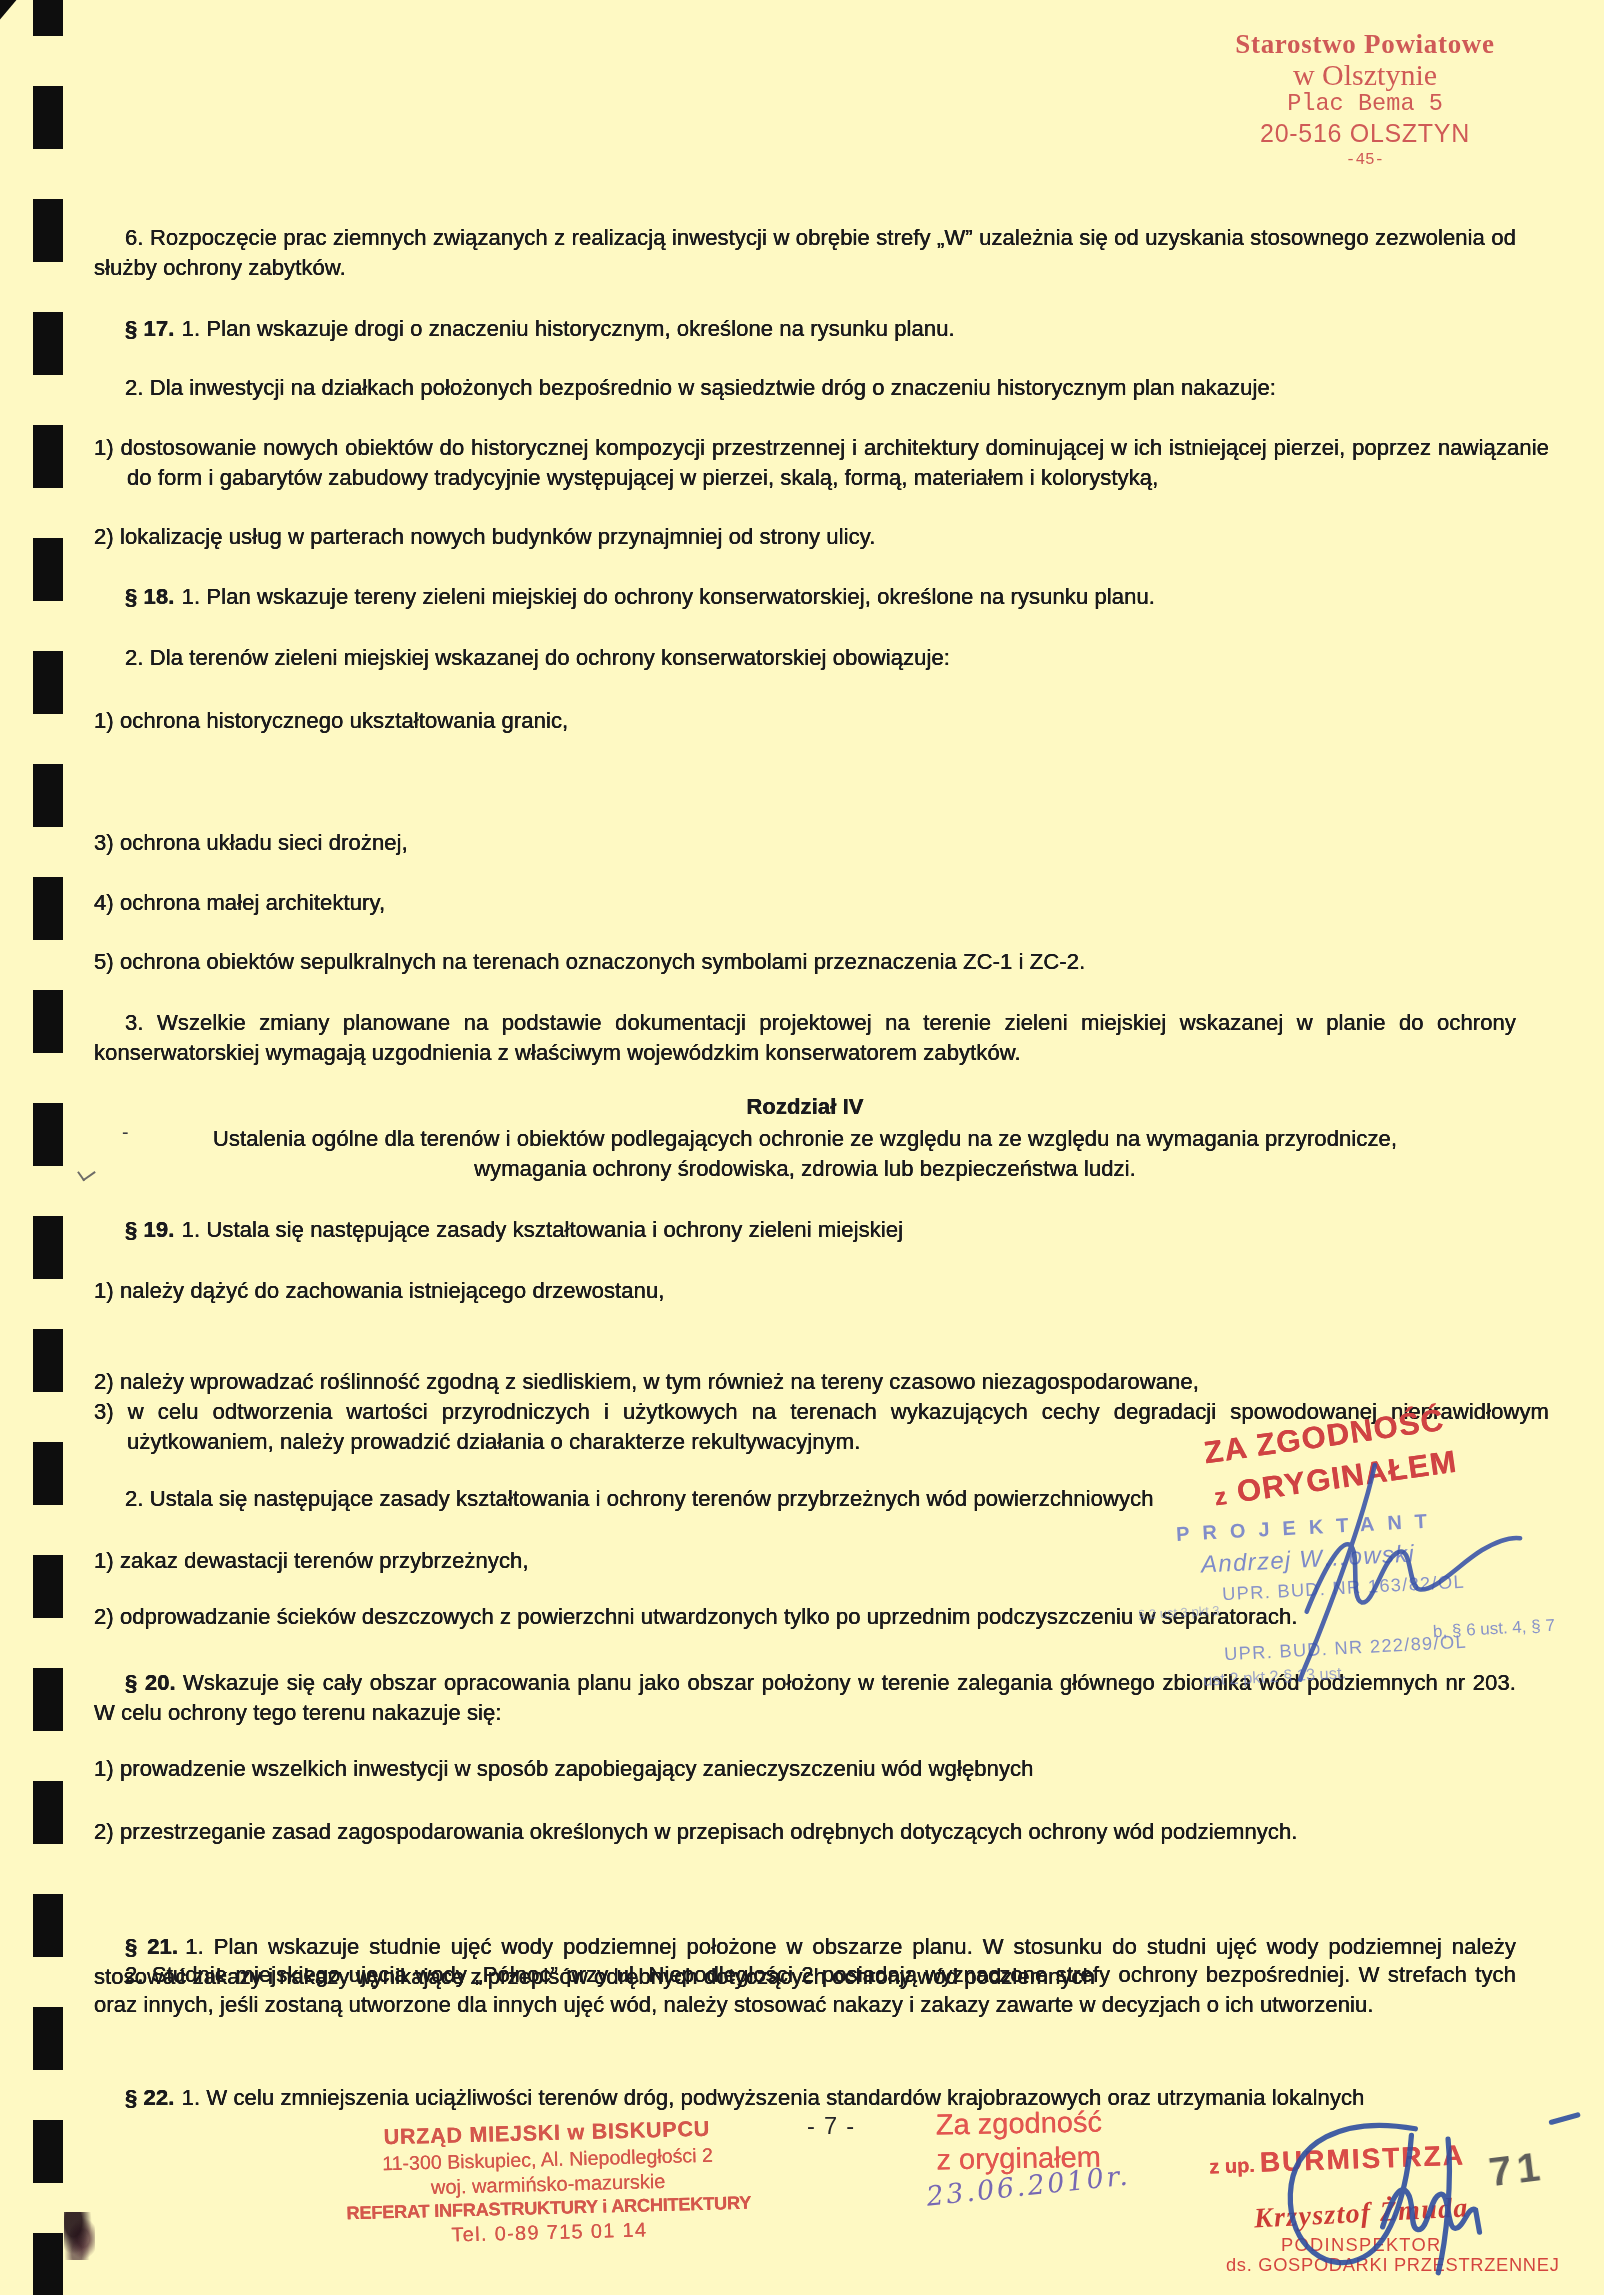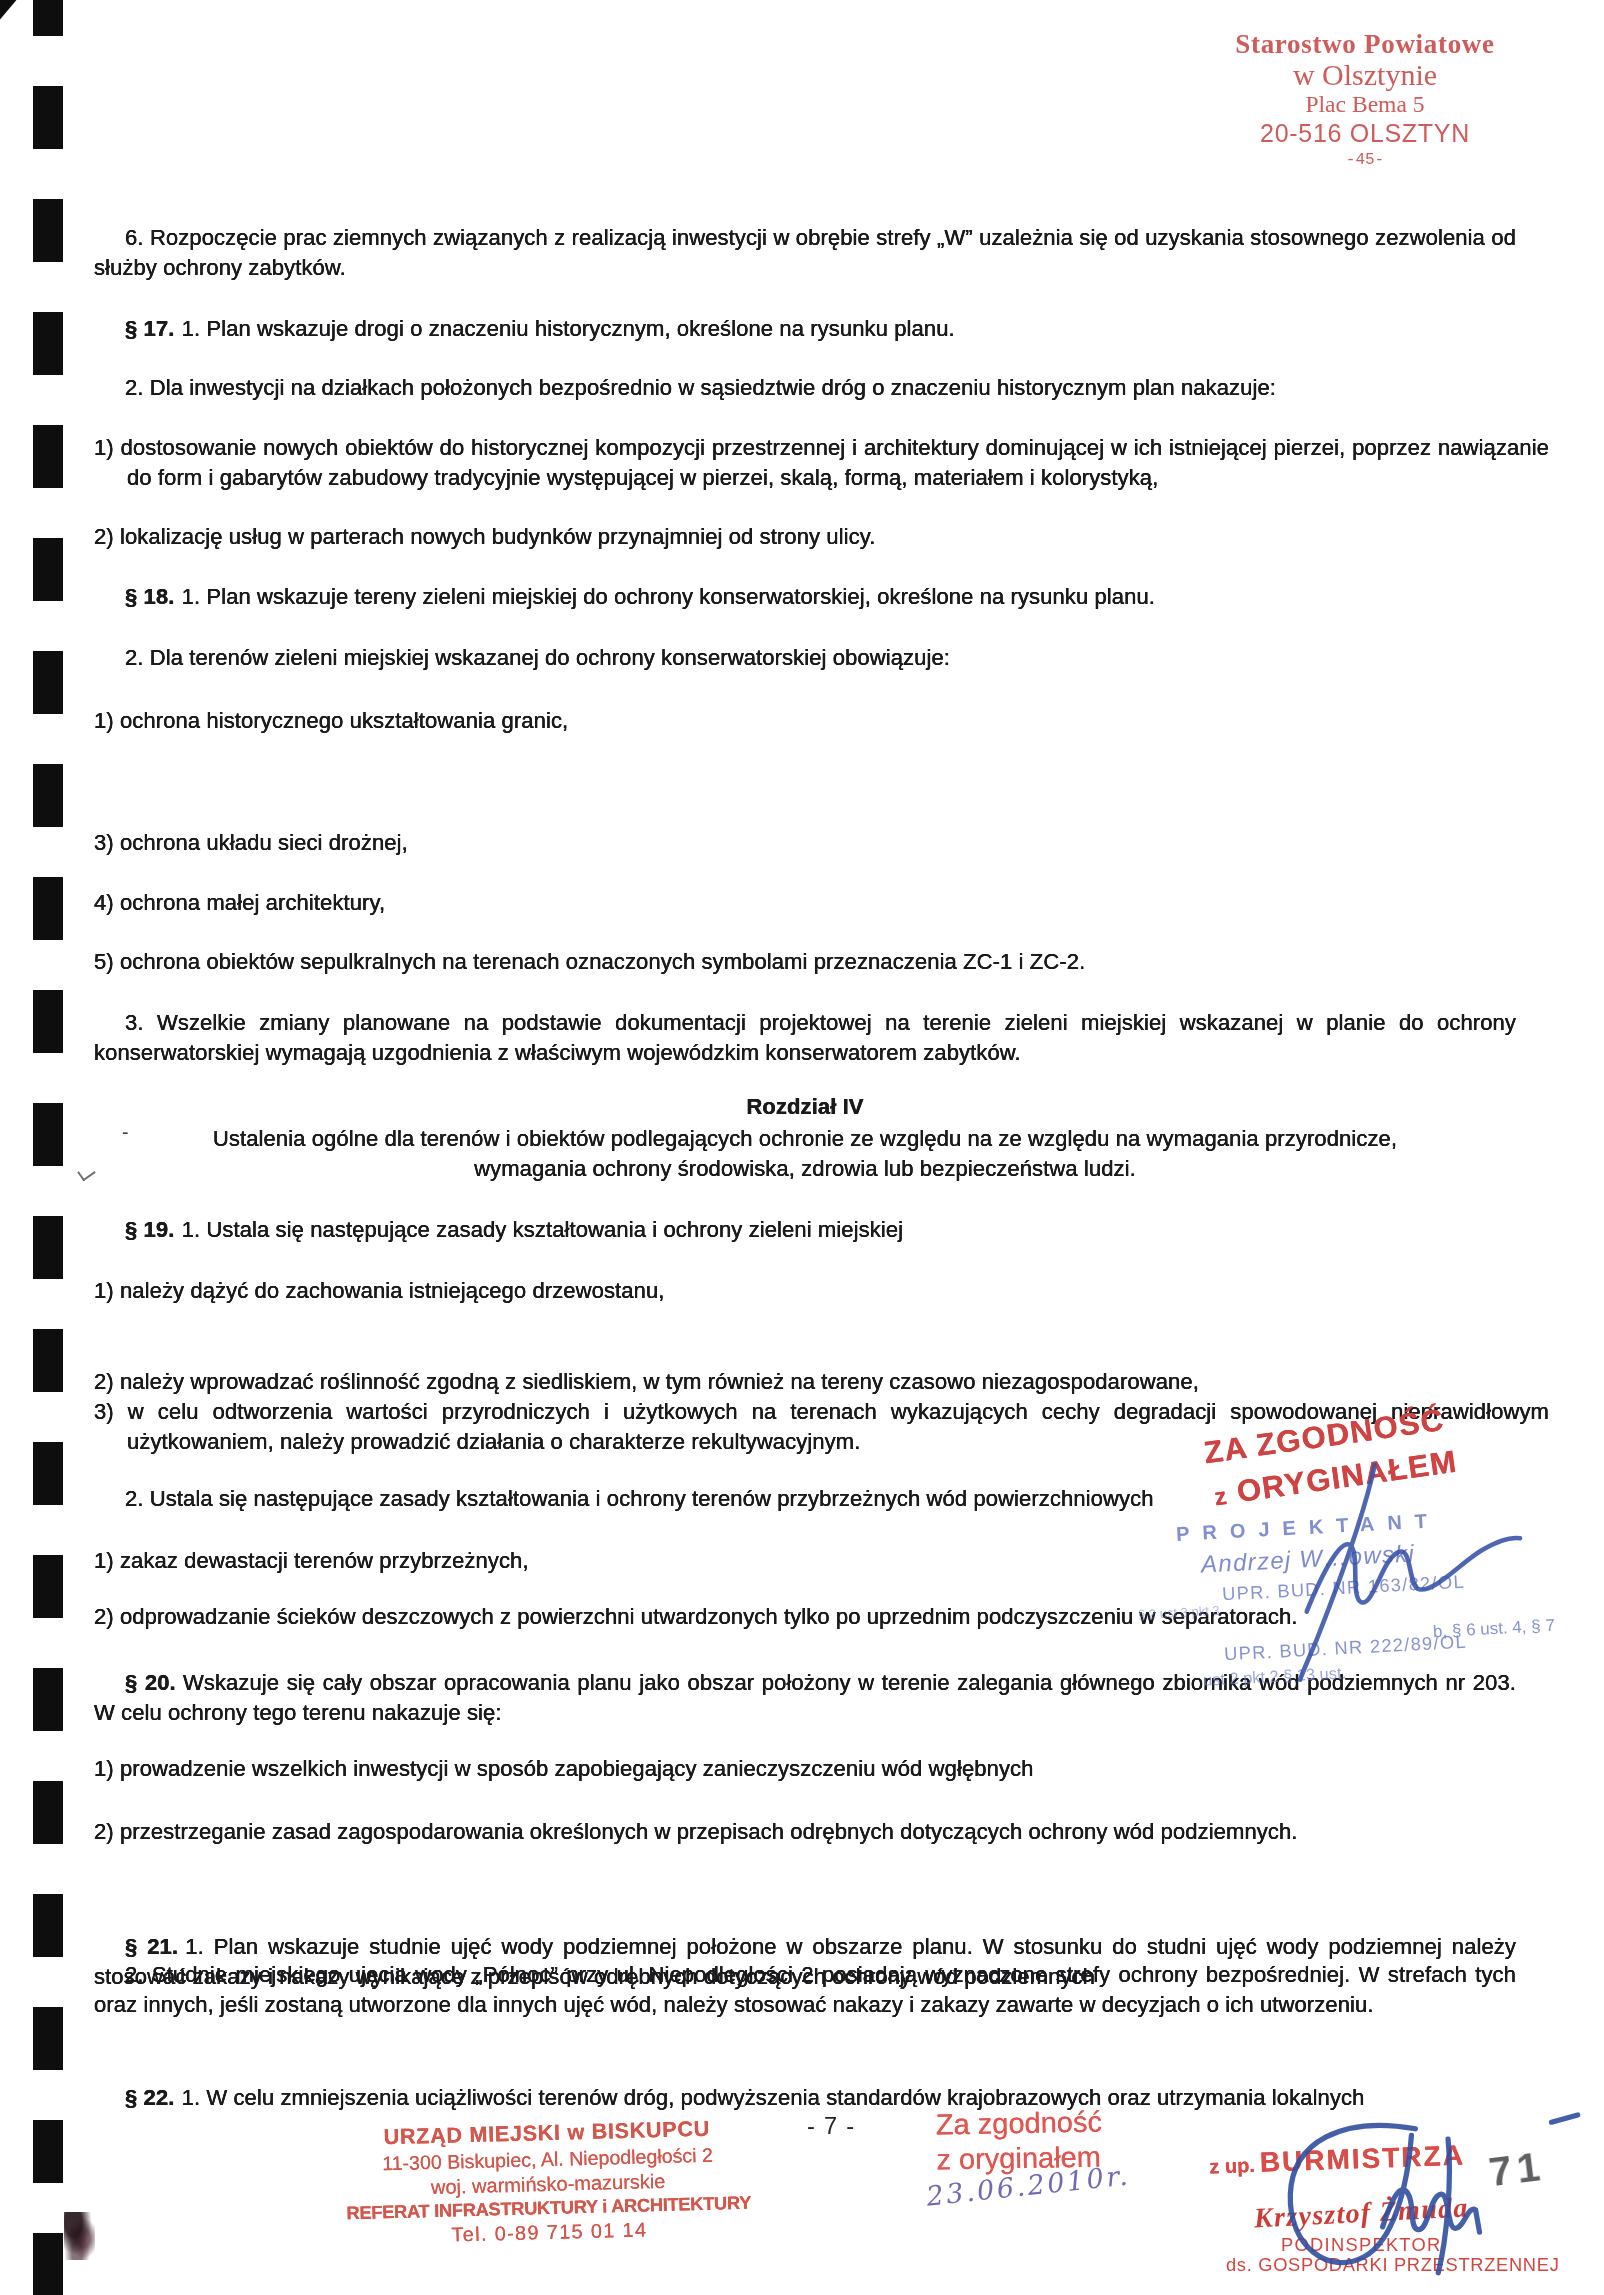--- a/index.html
+++ b/index.html
@@ -1,16 +1,16 @@
 <!DOCTYPE html>
 <html lang="pl" style="font-size:10.5px"><head>
 <meta charset="utf-8">
 <style>
   html,body{margin:0;padding:0;background:#d8dade;}
-  .page{position:relative;width:1604px;height:2295px;background:#ffffff;overflow:hidden;
+  .page{position:relative;width:1604px;height:2295px;background:#fef9c3;overflow:hidden;
         font-family:"Liberation Sans",sans-serif;color:#1b1b1d;}
   
   .binding{position:absolute;left:33px;top:-27.5px;width:30px;height:2357px;z-index:6;
     background:repeating-linear-gradient(to bottom,#0e0e0e 0px,#0e0e0e 63px,rgba(0,0,0,0) 63px,rgba(0,0,0,0) 113px);}
   .corner-slash{position:absolute;left:-30px;top:-17px;width:85px;height:17px;background:#0d0d0d;
     transform:rotate(-50deg);z-index:6;}
   .smudge{position:absolute;left:64px;top:2212px;width:31px;height:48px;z-index:6;filter:blur(0.7px);
     background:radial-gradient(ellipse at 30% 20%,rgba(35,18,24,.9) 0 28%,transparent 60%),
                radial-gradient(ellipse at 62% 55%,rgba(70,32,45,.7) 0 24%,transparent 55%),
                radial-gradient(ellipse at 42% 85%,rgba(55,25,38,.6) 0 20%,transparent 50%);}
@@ -25,21 +25,21 @@
   .bold{font-weight:bold;}
   .pfx{font-weight:bold;margin-right:7.2px;}
   .mdash{position:absolute;left:122px;top:1121px;font-size:19.6px;color:#3a3a40;z-index:1;}
   .mhook{position:absolute;left:79px;top:1167px;width:13px;height:9.2px;z-index:1;
     border-left:2.6px solid #4a4a52;border-bottom:2.6px solid #4a4a52;transform:rotate(-35deg);opacity:.8;}
   
   .hstamp{position:absolute;left:1208px;top:29px;width:314px;text-align:center;color:#cc4f4f;
     font-family:"Liberation Serif",serif;z-index:2;opacity:.93;}
   .hstamp .h1{font-size:27px;font-weight:bold;line-height:31px;letter-spacing:0.7px;}
   .hstamp .h2{font-size:30px;line-height:29px;}
-  .hstamp .h3{font-family:Liberation Serif, serif;font-size:23.6px;line-height:30px;}
+  .hstamp .h3{font-family:Liberation Mono, monospace;font-size:23.6px;line-height:30px;}
   .hstamp .h4{font-family:"Liberation Sans",sans-serif;font-size:25px;line-height:29.5px;letter-spacing:0.7px;}
   .hstamp .h5{font-family:Liberation Mono, monospace;font-size:16px;line-height:22px;}
   
   .za{position:absolute;left:1206px;top:1414px;color:#d04343;font-weight:bold;transform:rotate(-8deg);
     font-size:31px;line-height:43px;letter-spacing:1.3px;white-space:nowrap;z-index:2;
     text-shadow:0.3px 0 0 currentColor;}
   .za .l2{padding-left:3.9px;}
   .za-z{font-size:24px;}
   
   .bl{position:absolute;color:#7482ca;z-index:2;transform:rotate(-3deg);white-space:nowrap;}

